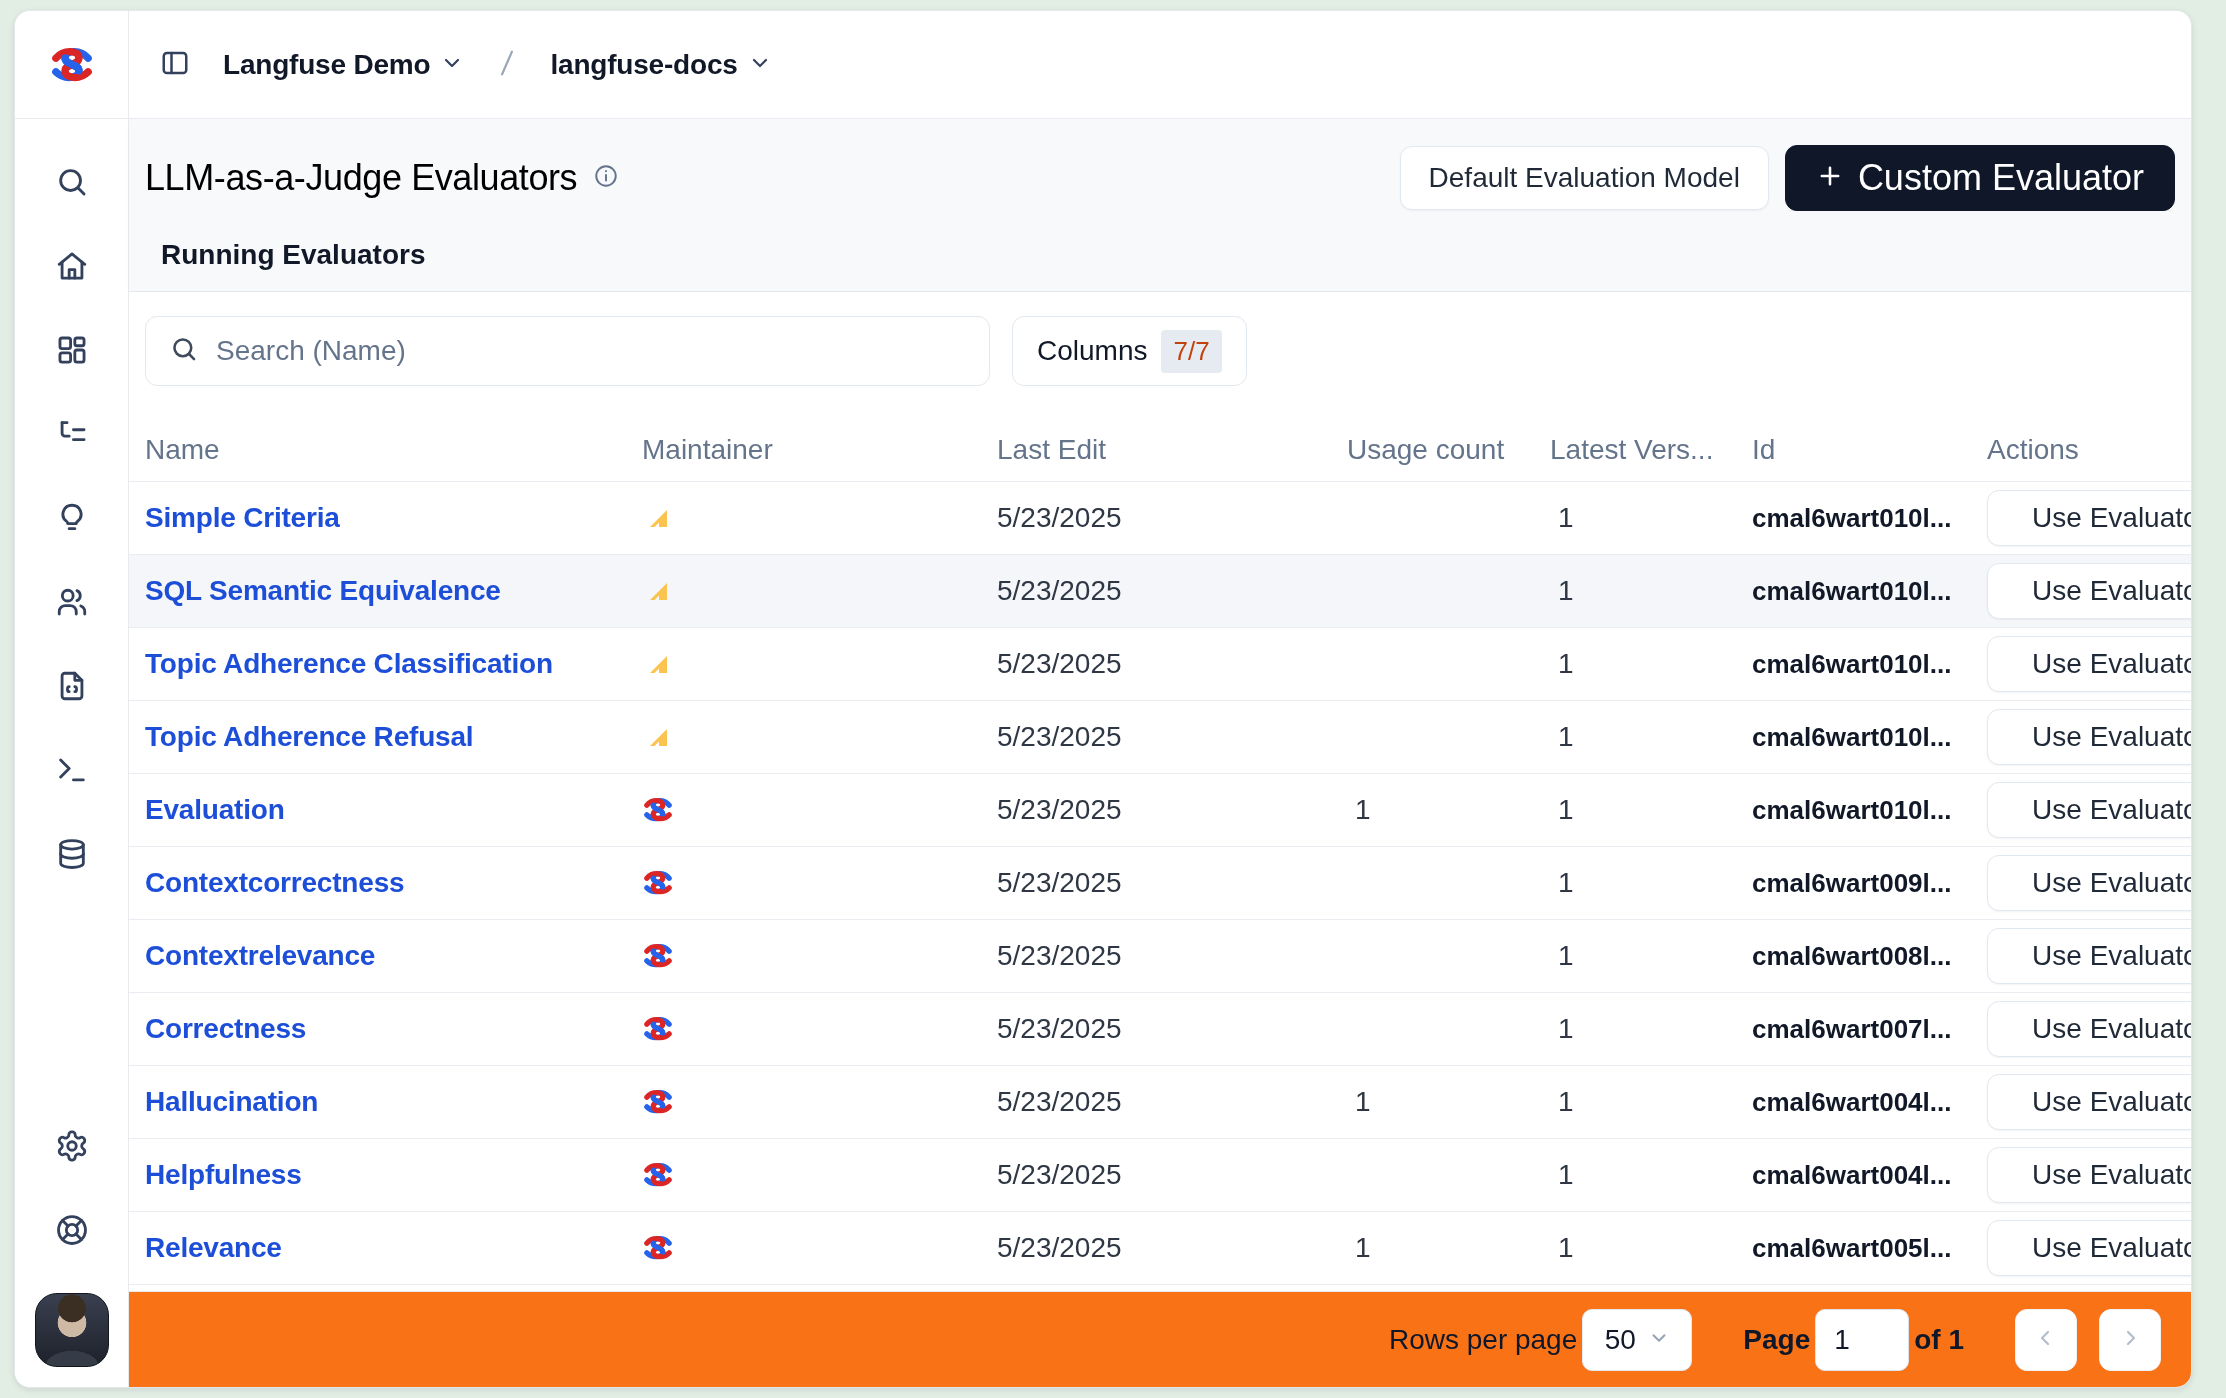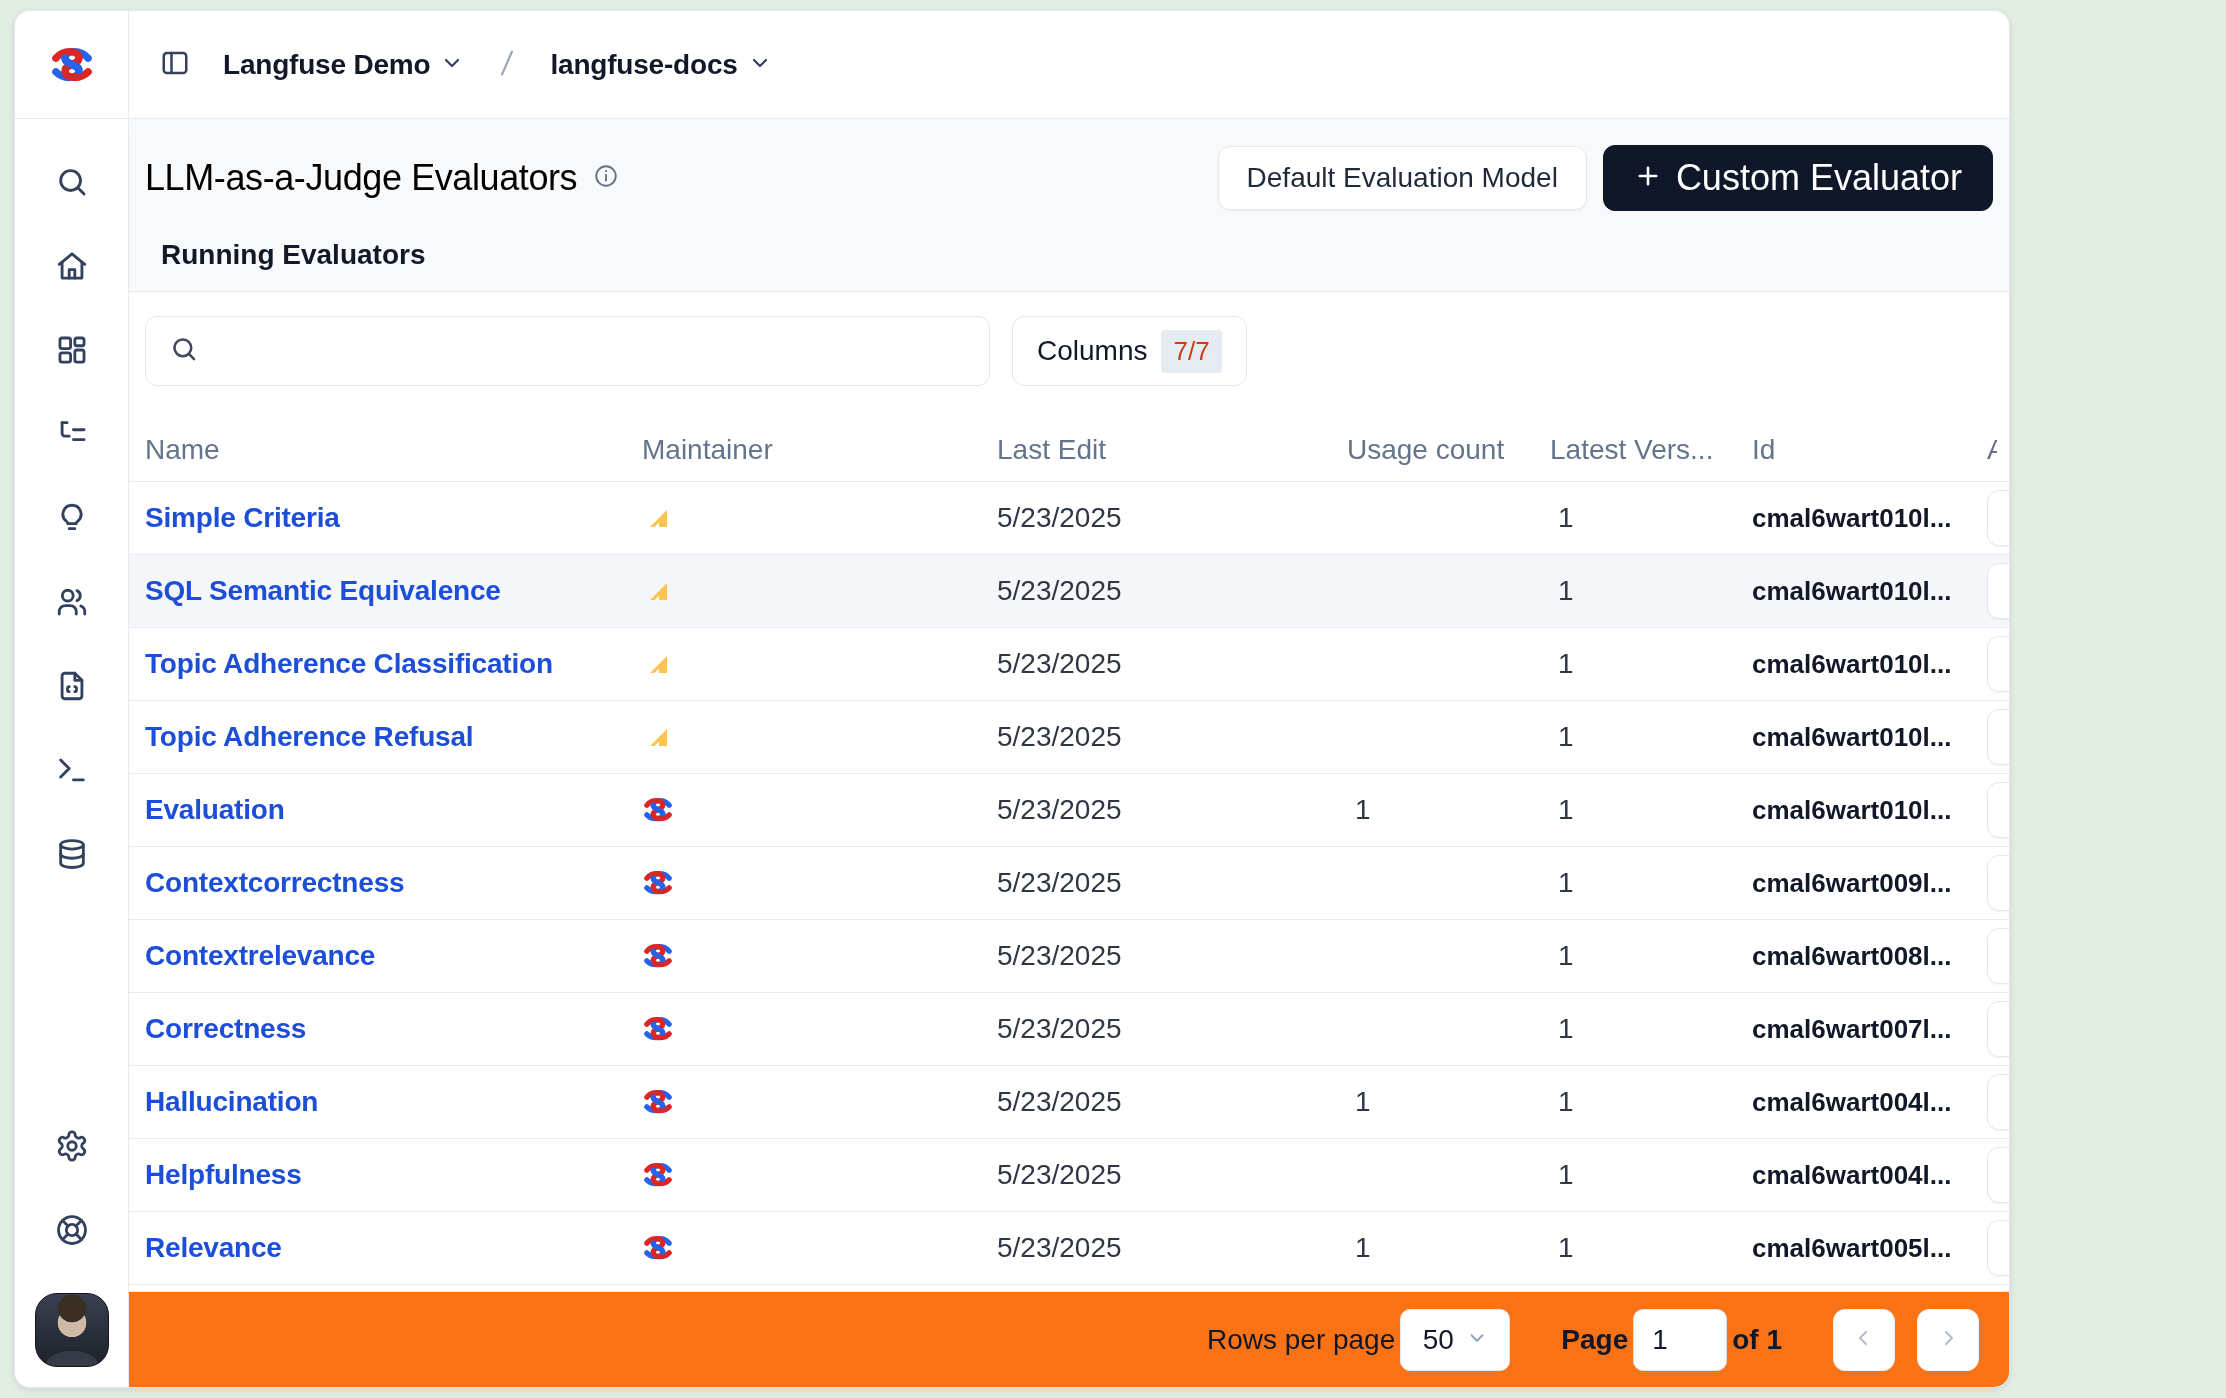--- a/index.html
+++ b/index.html
@@ -4,21 +4,21 @@
 <style>
   * { margin:0; padding:0; box-sizing:border-box; }
   html,body { width:2226px; height:1398px; overflow:hidden; }
   body {
     font-family:"Liberation Sans", sans-serif;
     background:#e2ede4;
     color:#0f172a;
     position:relative;
   }
   .app-card {
-    position:absolute; left:14px; top:10px; width:1996px; height:1378px;
+    position:absolute; left:14px; top:10px; width:2178px; height:1378px;
     background:#ffffff; border:1px solid #e4e7ec; border-radius:16px;
     box-shadow:0 2px 6px rgba(15,23,42,.10);
     display:flex; overflow:hidden;
   }
   
   .sidebar {
     width:114px; flex:0 0 114px; border-right:1px solid #e8eaee;
     display:flex; flex-direction:column; align-items:center; background:#fff;
   }
   .side-logo { height:108px; width:100%; display:flex; align-items:center; justify-content:center; border-bottom:1px solid #e8eaee; }
@@ -258,20 +258,21 @@
     </div>
 
     <div class="content">
 
       <div class="toolbar">
         <div class="search-box">
           <span><svg viewBox="0 0 24 24">
                 <circle cx="11" cy="11" r="7.2"></circle>
                 <path d="m20.6 20.6-4.3-4.3"></path>
               </svg></span>
+          <input type="text" placeholder="Search (Name)" style="">
         </div>
         <button class="columns-btn">
           <span>Columns</span>
           <span class="columns-badge">7/7</span>
         </button>
       </div>
 
       <div class="grid-row thead">
         <div>Name</div>
         <div>Maintainer</div>

